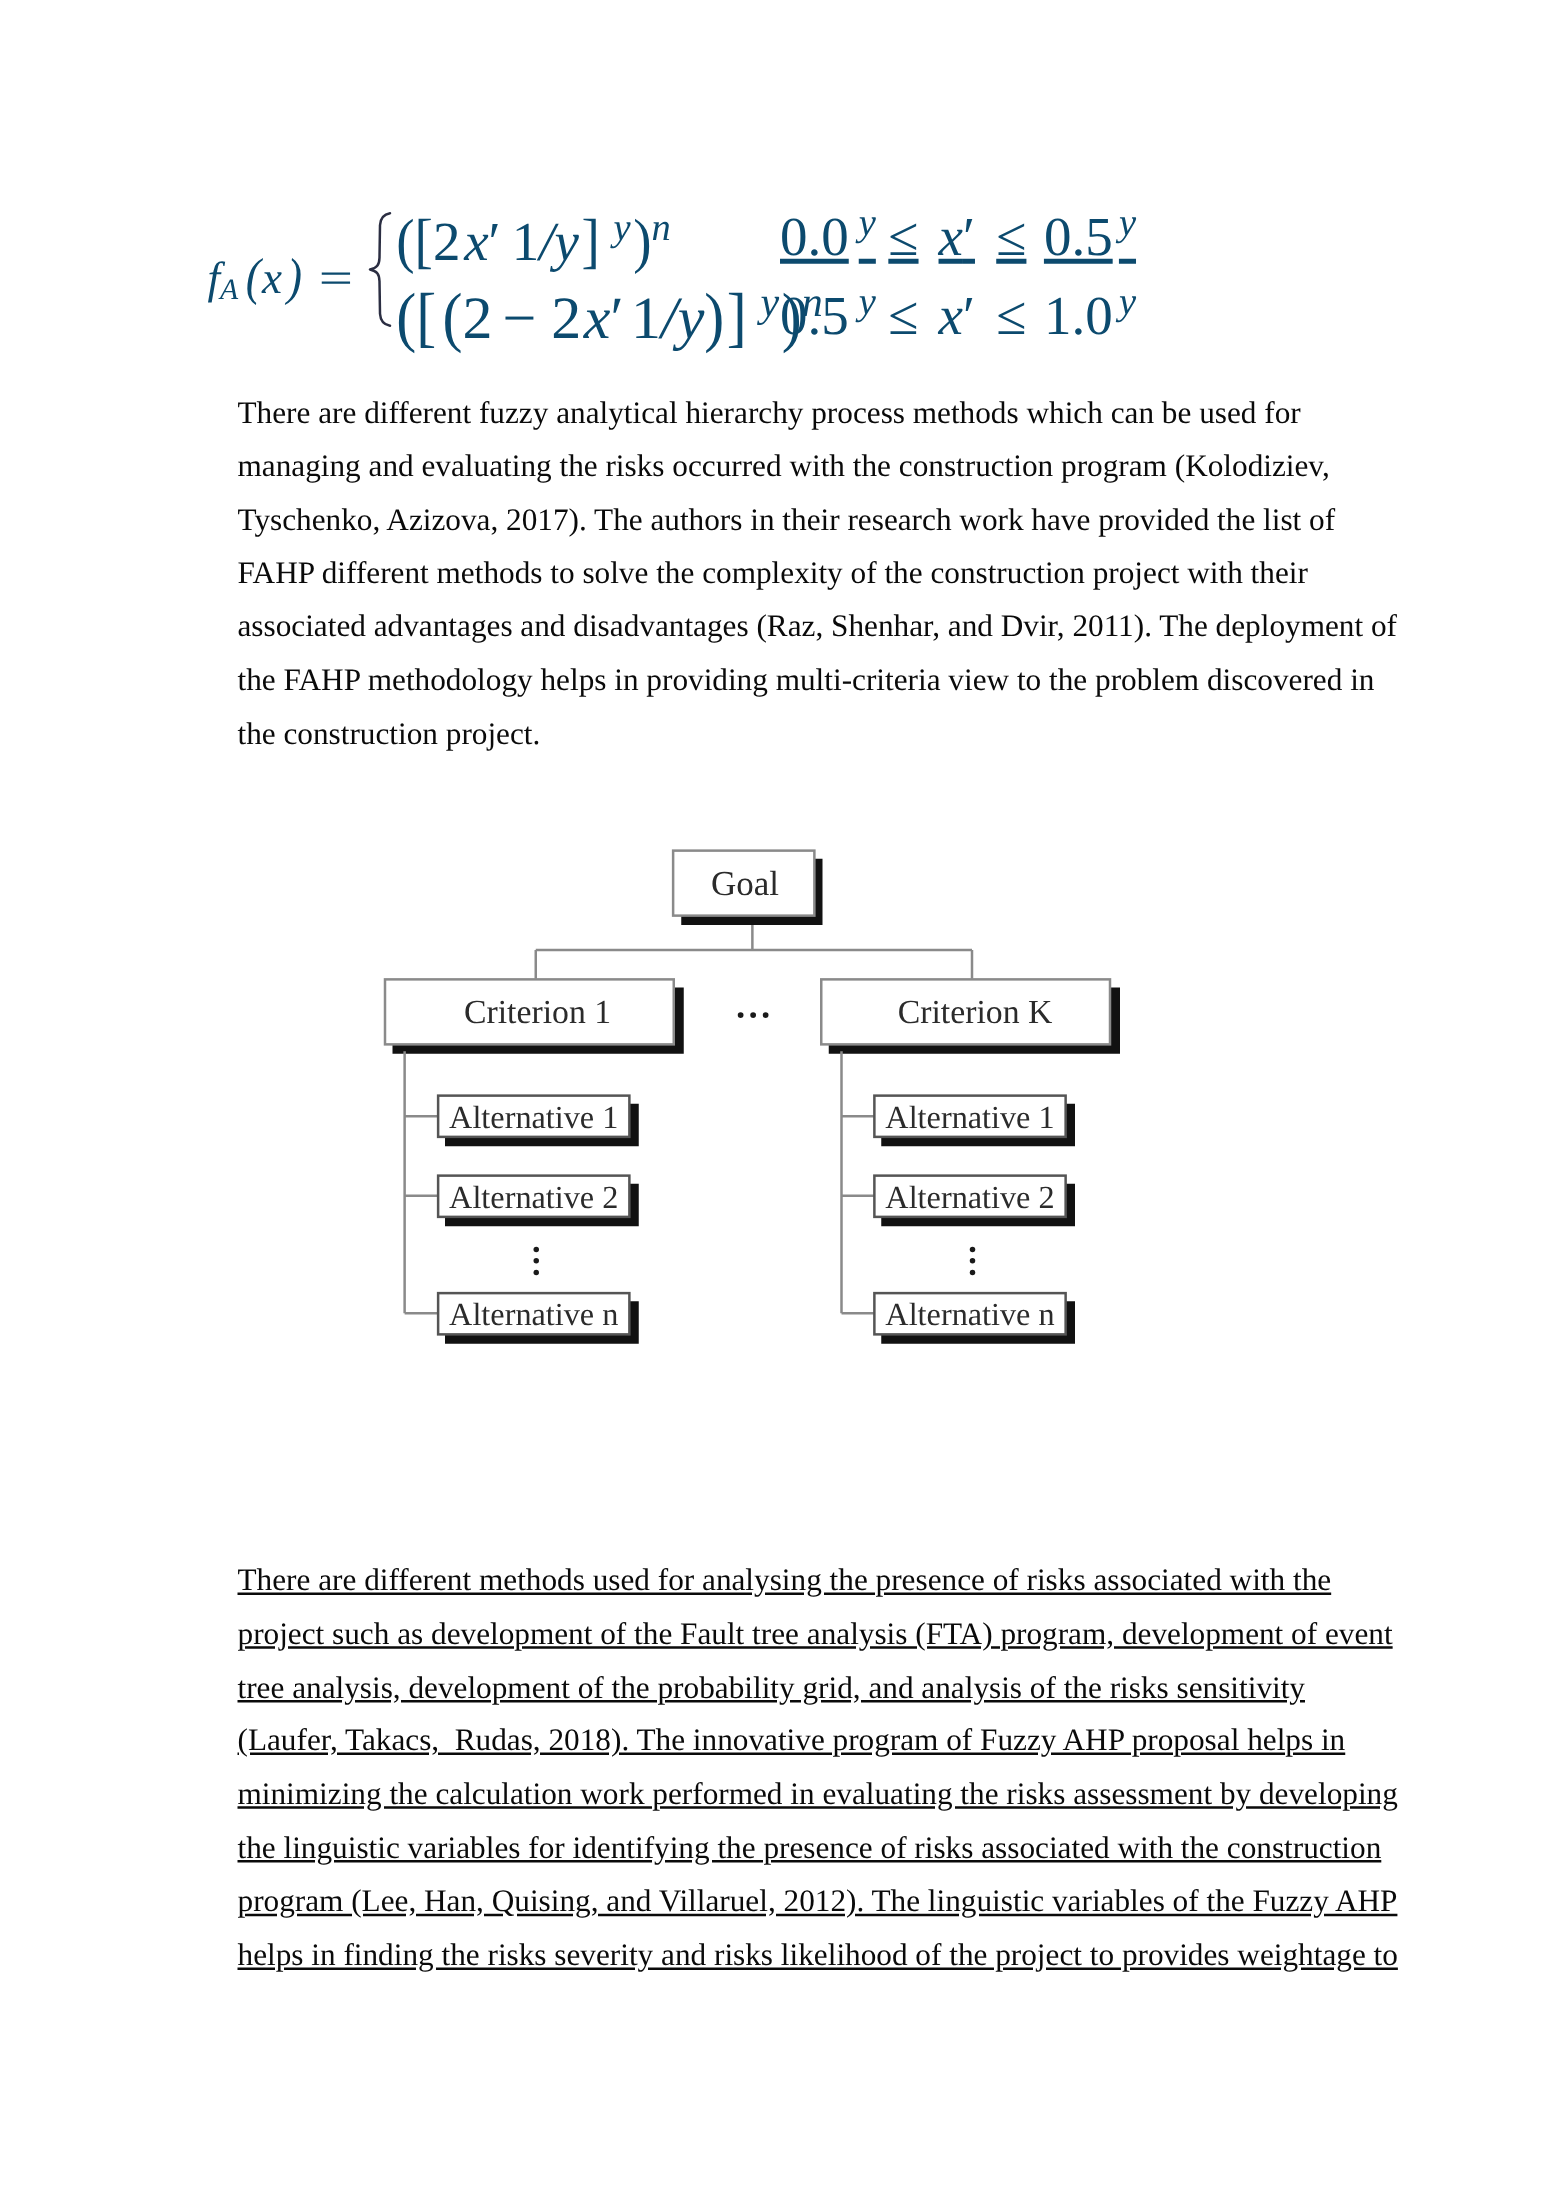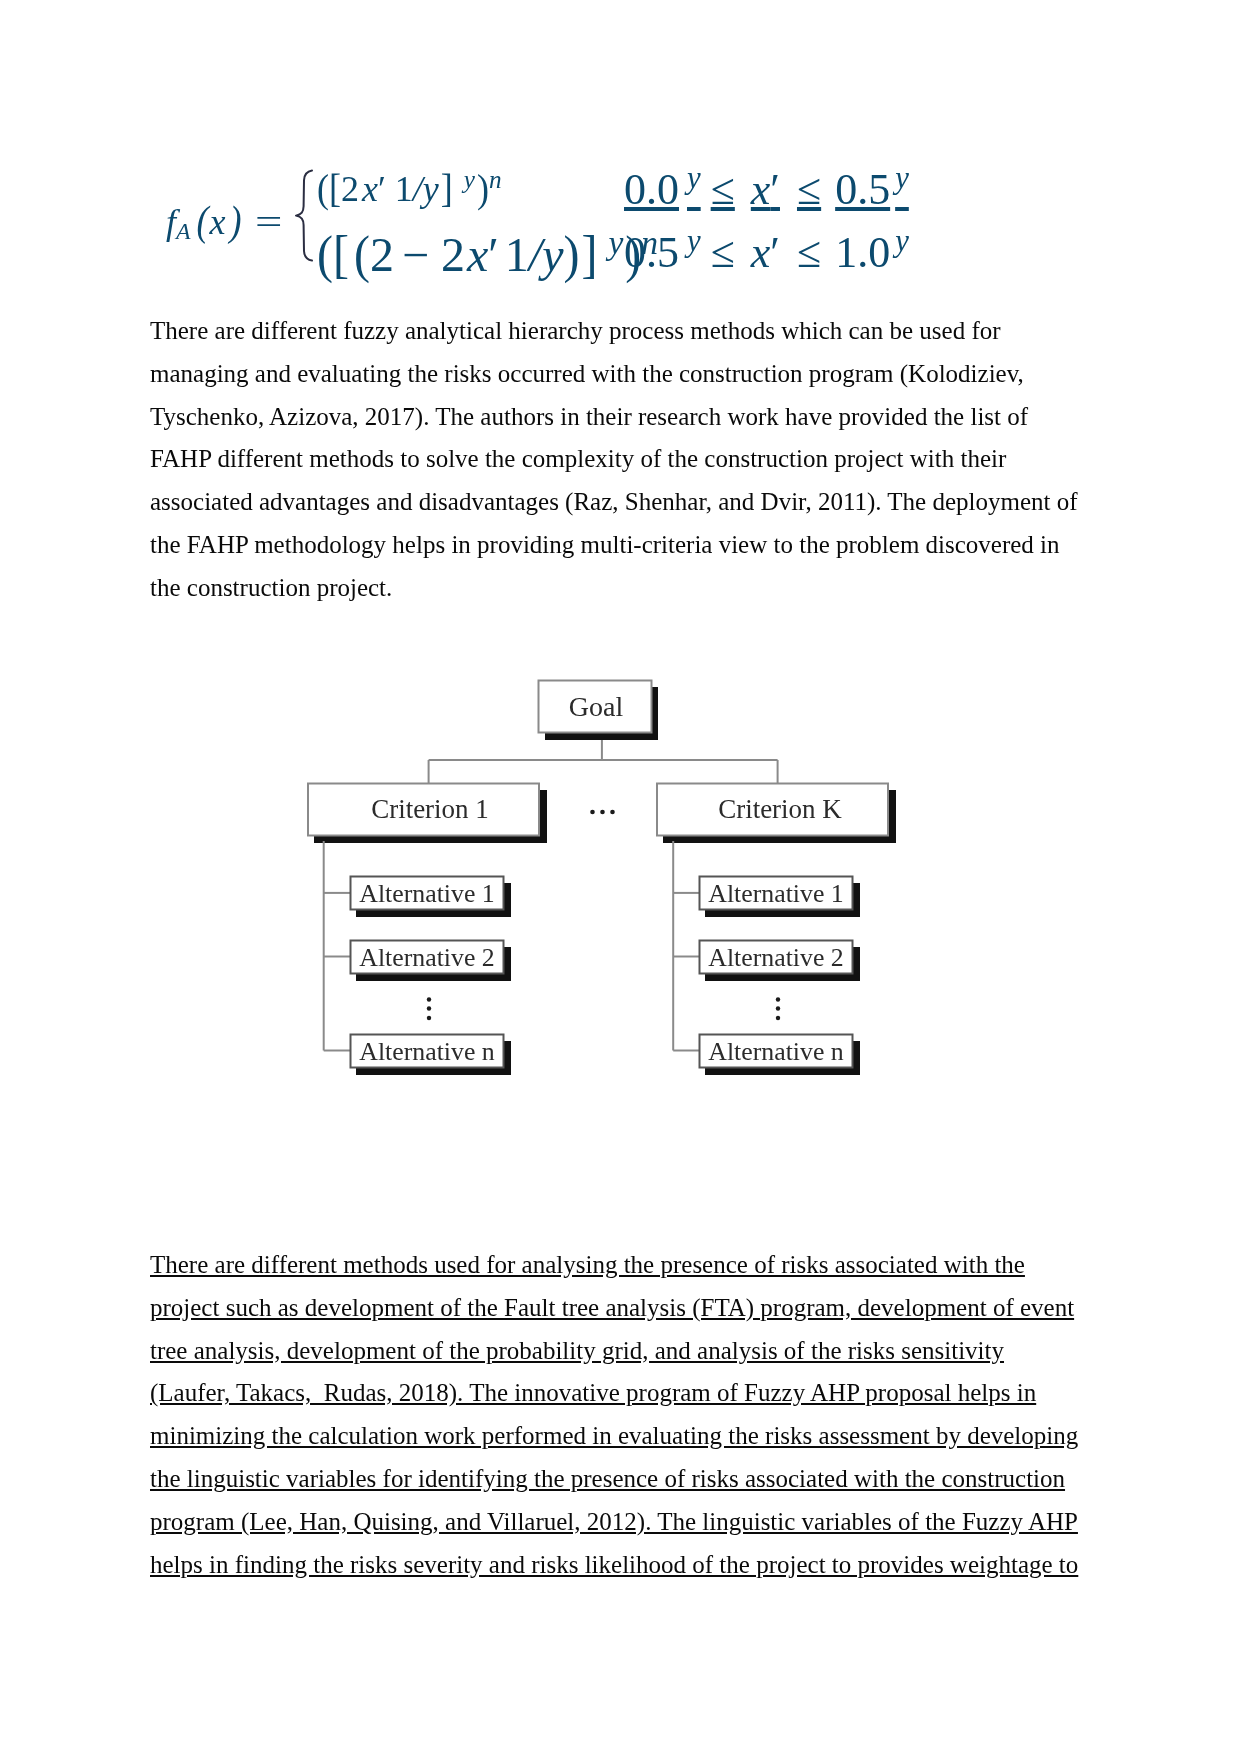--- a/index.html
+++ b/index.html
@@ -10,25 +10,25 @@
   .fm{position:absolute;white-space:nowrap;font-family:"Liberation Serif",serif;}
   .it{font-style:italic;}
   .sup{font-size:0.70em;vertical-align:baseline;position:relative;top:-0.52em;font-style:italic;letter-spacing:0;}
   .sub{font-size:0.66em;font-style:italic;position:relative;top:0.22em;}
   .sp{display:inline-block;}
   .eq{display:inline-block;transform:scaleX(1.35);transform-origin:left center;}
   .paren{display:inline-block;transform:scaleY(1.15);transform-origin:center 62%;}
   .dlm{display:inline-block;transform:scaleY(1.11);transform-origin:center 64%;}
   #f-lhs{left:166px;top:201px;font-size:36px;}
   #f-brace{position:absolute;left:294px;top:169px;}
-  #f-case1{left:317px;top:168px;font-size:36px;text-align:center;}
+  #f-case1{left:317px;top:168px;font-size:44px;text-align:center;}
   #f-case2{left:317px;top:227px;font-size:48px;}
   #f-cond1{left:624px;top:164px;font-size:44px;text-decoration:underline;}
   #f-cond2{left:624px;top:227px;font-size:44px;}
-  .para{position:absolute;font-size:25px;line-height:42.8px;color:#0a0a0a;text-align:left;}
+  .para{position:absolute;font-size:25px;line-height:42.8px;color:#0a0a0a;text-align:left;margin-left:40px;}
   #para1{left:150px;top:310px;width:932px;}
   #para2{left:150px;top:1244px;width:932px;text-decoration:underline;}
   .diagram{position:absolute;left:0px;top:0px;width:1241px;height:1754px;pointer-events:none;}
   .dgtext{font-family:"Liberation Serif",serif;fill:#2b2b2b;}
 </style>
 </head>
 <body>
 
 <div class="page">
   <div class="formula">

